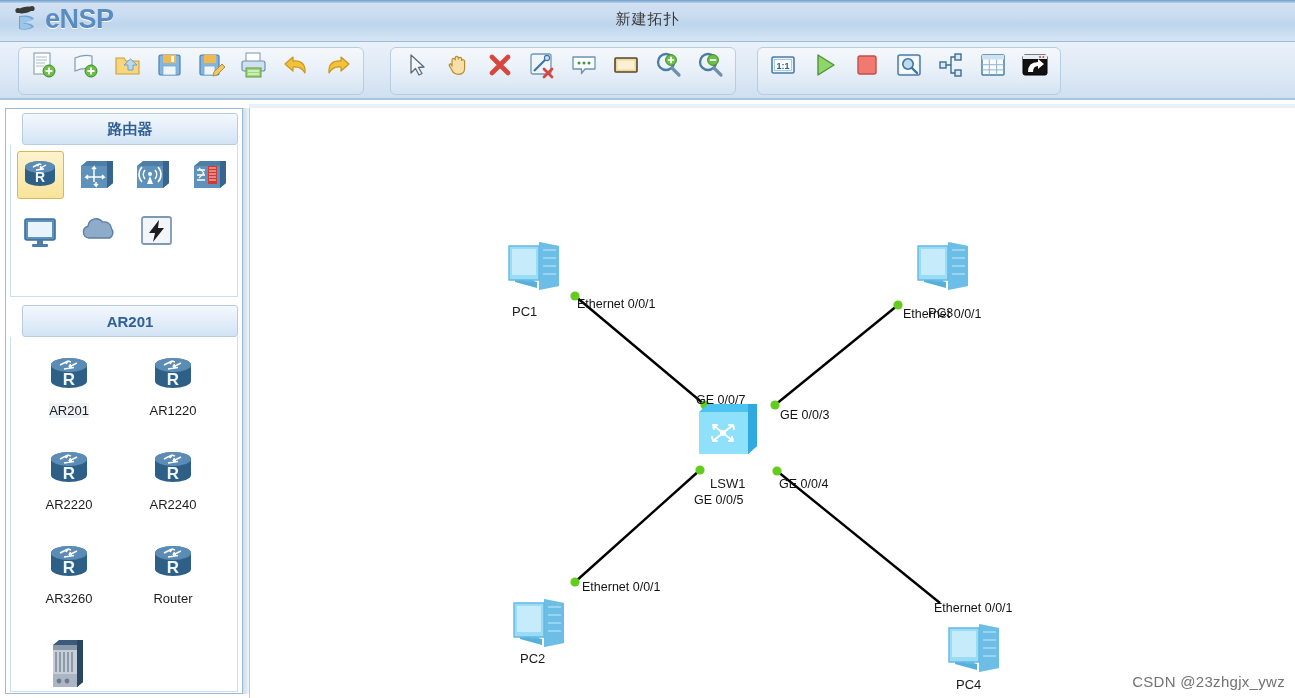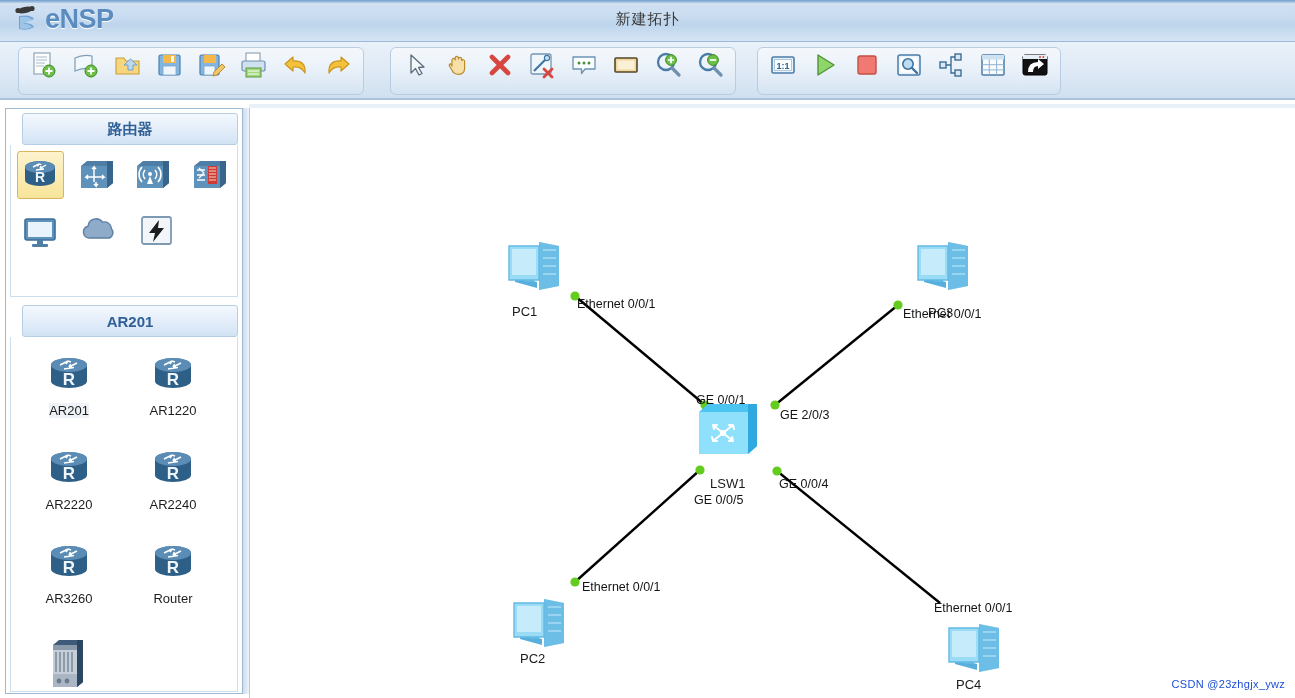--- a/index.html
+++ b/index.html
@@ -187,22 +187,22 @@
   }
   .port-label {
     position: absolute;
     font-size: 12.5px;
     color: #141414;
     white-space: nowrap;
   }
   .watermark {
     position: absolute;
     right: 10px; bottom: 8px;
-    font-size: 11px;
-    color: #1d4ed8;
+    font-size: 15px;
+    color: #737373;
     letter-spacing: 0.3px;
   }
   svg.links {
     position: absolute;
     left: 0; top: 0;
     width: 1046px; height: 590px;
   }
 </style>
 </head>
 <body>
@@ -672,22 +672,22 @@
         <path d="M12 46 l22 6 v-6 l-22 -6 z" fill="#57b0dc"></path>
         <rect x="22" y="38" width="9" height="8" fill="#63b9e3"></rect>
         <path d="M6 10 h30 v34 h-30 z" fill="#9adcf6" stroke="#63b9e3" stroke-width="1.4"></path>
         <path d="M9 13 h24 v26 h-24 z" fill="#c6ecfb"></path>
       </svg>
       <div class="node-label" style="left:-17px; top:47px;">PC4</div>
     </div>
 
     <div class="port-label" style="left:327px; top:189px;">Ethernet 0/0/1</div>
     <div class="port-label" style="left:653px; top:199px;">Ethernet 0/0/1</div>
-    <div class="port-label" style="left:446px; top:285px;">GE 0/0/1</div>
-    <div class="port-label" style="left:530px; top:300px;">GE 2/0/3</div>
+    <div class="port-label" style="left:446px; top:285px;">GE 0/0/7</div>
+    <div class="port-label" style="left:530px; top:300px;">GE 0/0/3</div>
     <div class="port-label" style="left:444px; top:385px;">GE 0/0/5</div>
     <div class="port-label" style="left:529px; top:369px;">GE 0/0/4</div>
     <div class="port-label" style="left:332px; top:472px;">Ethernet 0/0/1</div>
     <div class="port-label" style="left:684px; top:493px;">Ethernet 0/0/1</div>
 
     <div class="watermark">CSDN @23zhgjx_ywz</div>
   </div>
 
 </div>
 

